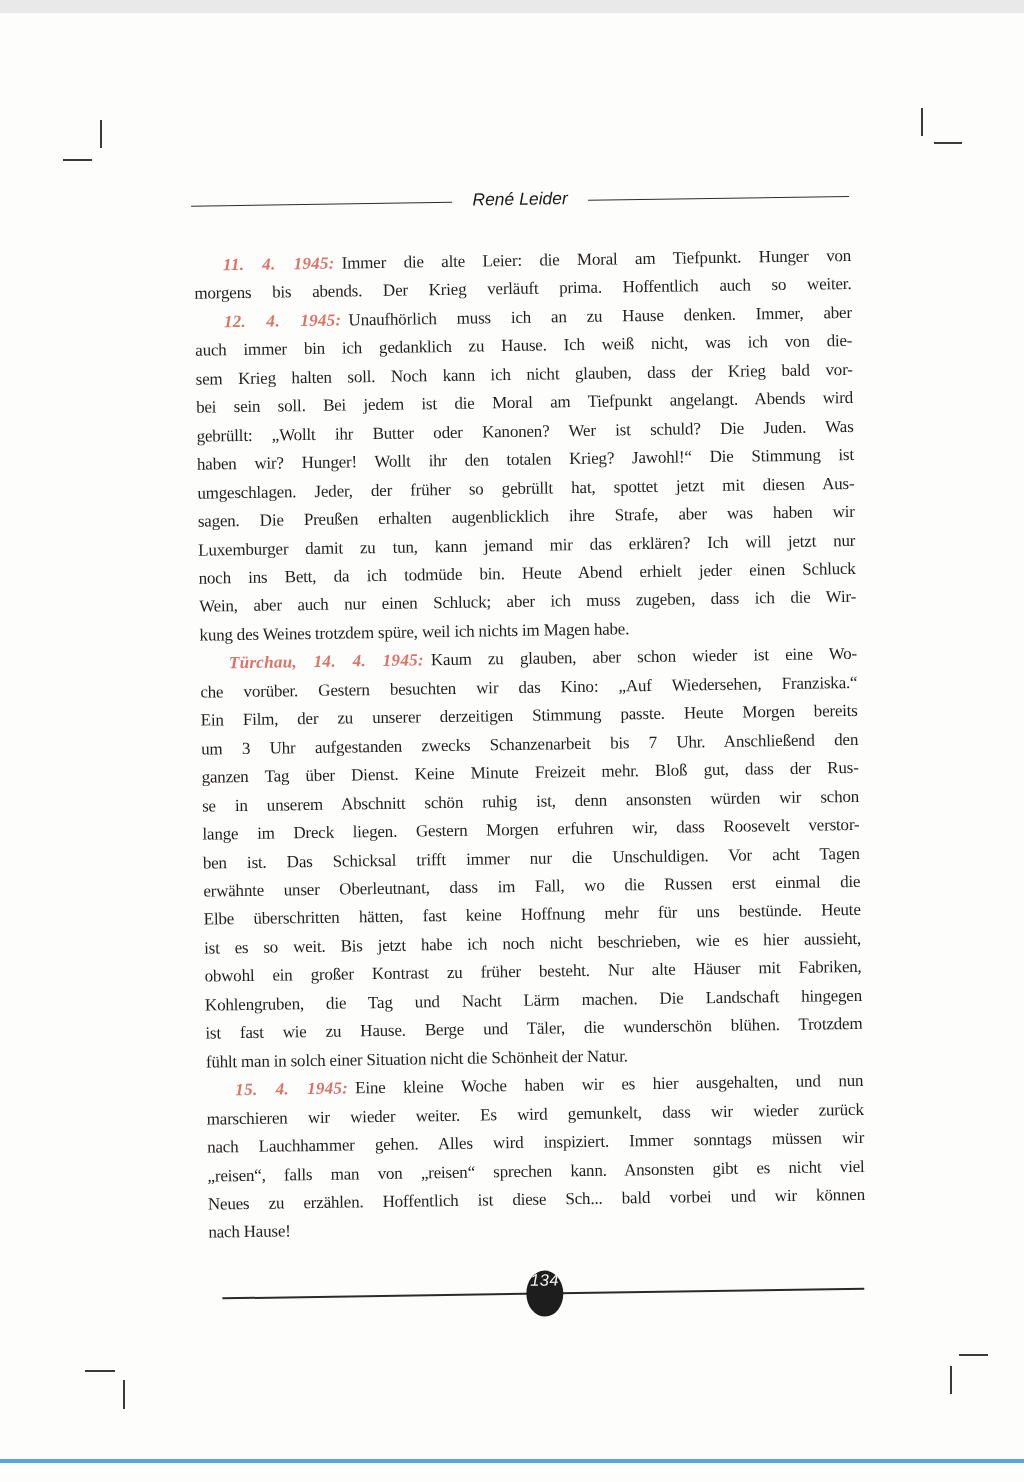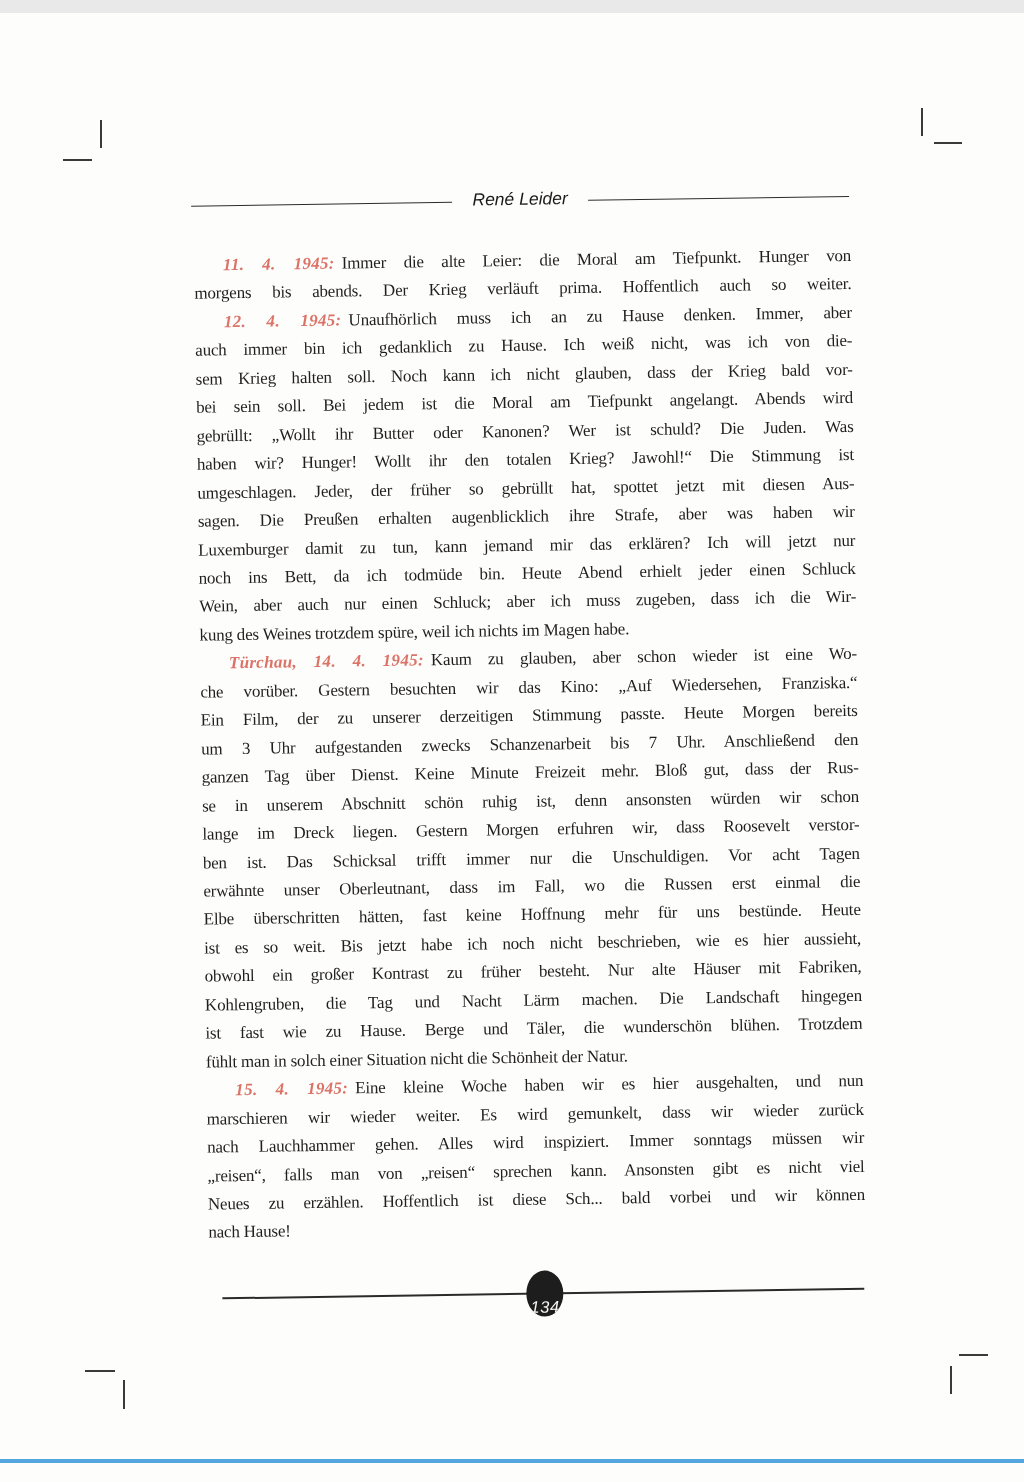--- a/index.html
+++ b/index.html
@@ -58,21 +58,21 @@
   .footer-rule {
     position: absolute;
     top: 1280px; left: 214px; width: 642px; height: 1.7px;
     background: #2b2a28;
   }
   .page-badge {
     position: absolute;
     top: 1258px; left: 518px; width: 37px; height: 46px;
     background: var(--badge-bg, #1d1d1d);
     border-radius: 50%;
-    display: flex; align-items: flex-end; justify-content: center;
+    display: flex; align-items: flex-start; justify-content: center;
   }
   .page-num {
     font-family: "Liberation Sans", sans-serif;
     font-style: italic;
     font-size: 16.5px;
     letter-spacing: 0.5px;
     color: #f6f5f2;
   }
   
   .blue-strip {

